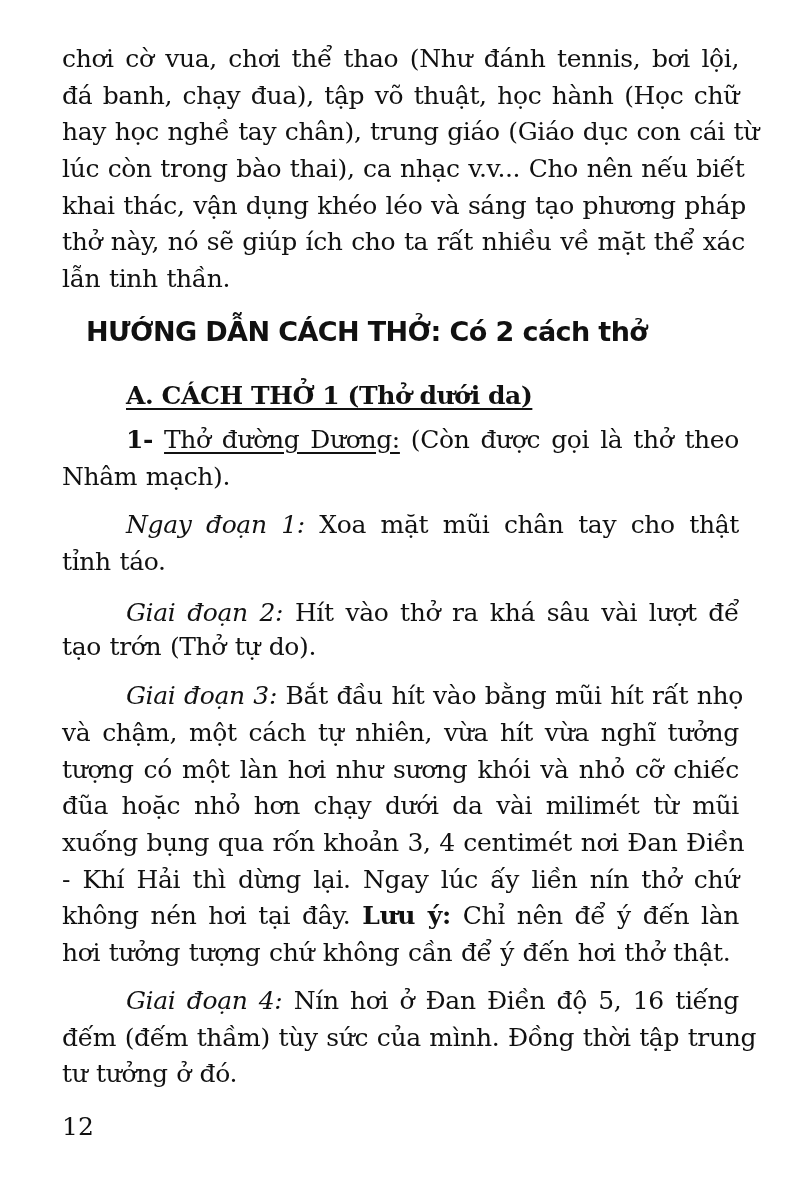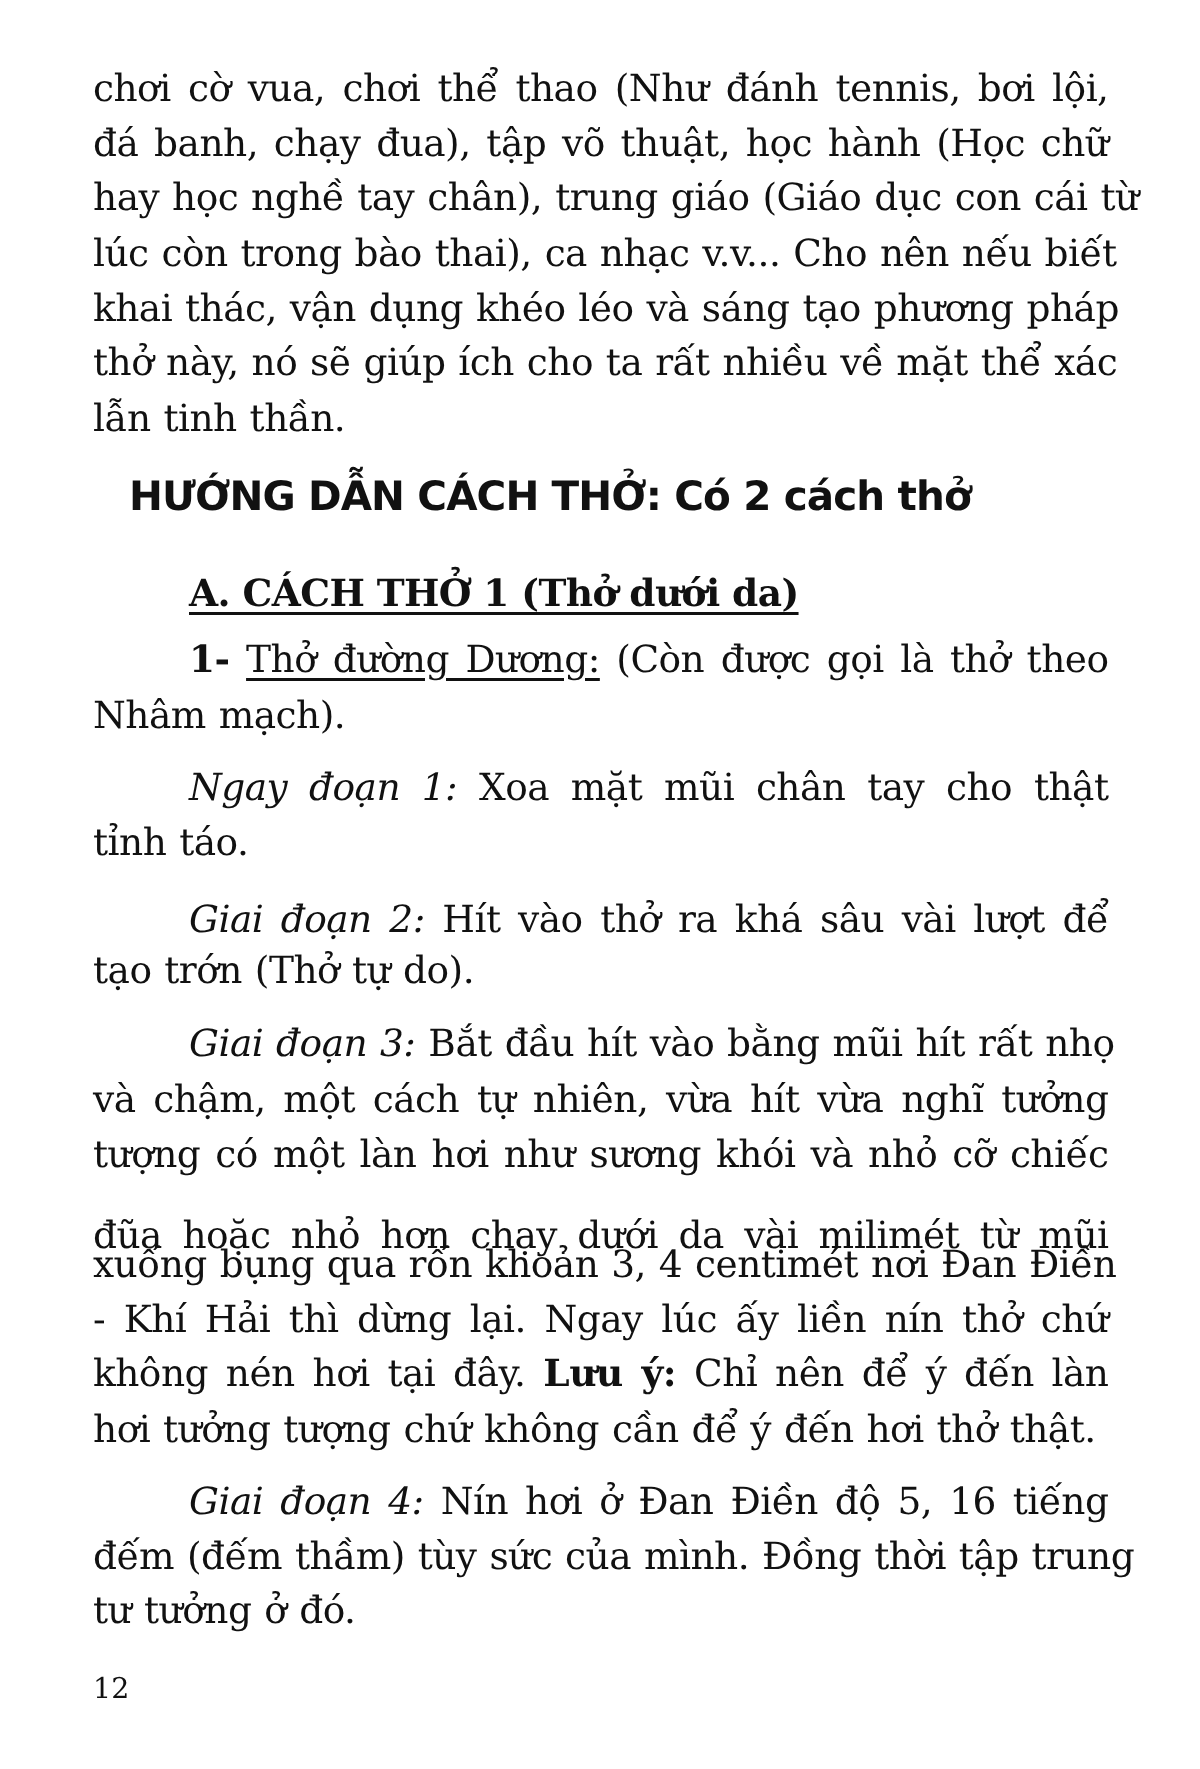--- a/index.html
+++ b/index.html
@@ -60,21 +60,21 @@
       text-underline-offset: 4px;
       white-space: nowrap;
     }
     .it { font-style: italic; }
     .b { font-weight: bold; }
     .u { text-decoration: underline; text-underline-offset: 4px; }
     .page-number {
       position: absolute;
       left: 62px;
       top: 1108px;
-      font-size: 19px;
+      font-size: 25px;
       line-height: 37px;
       font-family: "DejaVu Serif", "Liberation Serif", serif;
     }
   </style>
 </head>
 <body>
 
 <div class="page">
 
   <div class="line just" style="top:0px">chơi cờ vua, chơi thể thao (Như đánh tennis, bơi lội,</div>
@@ -102,21 +102,21 @@
   <div class="line just indent" style="top:554px">
     <span><span class="it">Giai đoạn 2:</span> <span>Hít vào thở ra khá sâu vài lượt để</span></span>
   </div>
   <div class="line" style="top:588px">tạo trớn (Thở tự do).</div>
 
   <div class="line just indent" style="top:637px">
     <span><span class="it">Giai đoạn 3:</span> <span>Bắt đầu hít vào bằng mũi hít rất nhọ</span></span>
   </div>
   <div class="line just" style="top:674px">và chậm, một cách tự nhiên, vừa hít vừa nghĩ tưởng</div>
   <div class="line just" style="top:711px">tượng có một làn hơi như sương khói và nhỏ cỡ chiếc</div>
-  <div class="line just" style="top:765px">đũa hoặc nhỏ hơn chạy dưới da vài milimét từ mũi</div>
+  <div class="line just" style="top:747px">đũa hoặc nhỏ hơn chạy dưới da vài milimét từ mũi</div>
   <div class="line just" style="top:784px">xuống bụng qua rốn khoản 3, 4 centimét nơi Đan Điền</div>
   <div class="line just" style="top:821px">- Khí Hải thì dừng lại. Ngay lúc ấy liền nín thở chứ</div>
   <div class="line just" style="top:857px">
     <span><span>không nén hơi tại đây.</span> <span class="b">Lưu ý:</span> <span>Chỉ nên để ý đến làn</span></span>
   </div>
   <div class="line" style="top:894px">hơi tưởng tượng chứ không cần để ý đến hơi thở thật.</div>
 
   <div class="line just indent" style="top:942px">
     <span><span class="it">Giai đoạn 4:</span> <span>Nín hơi ở Đan Điền độ 5, 16 tiếng</span></span>
   </div>

